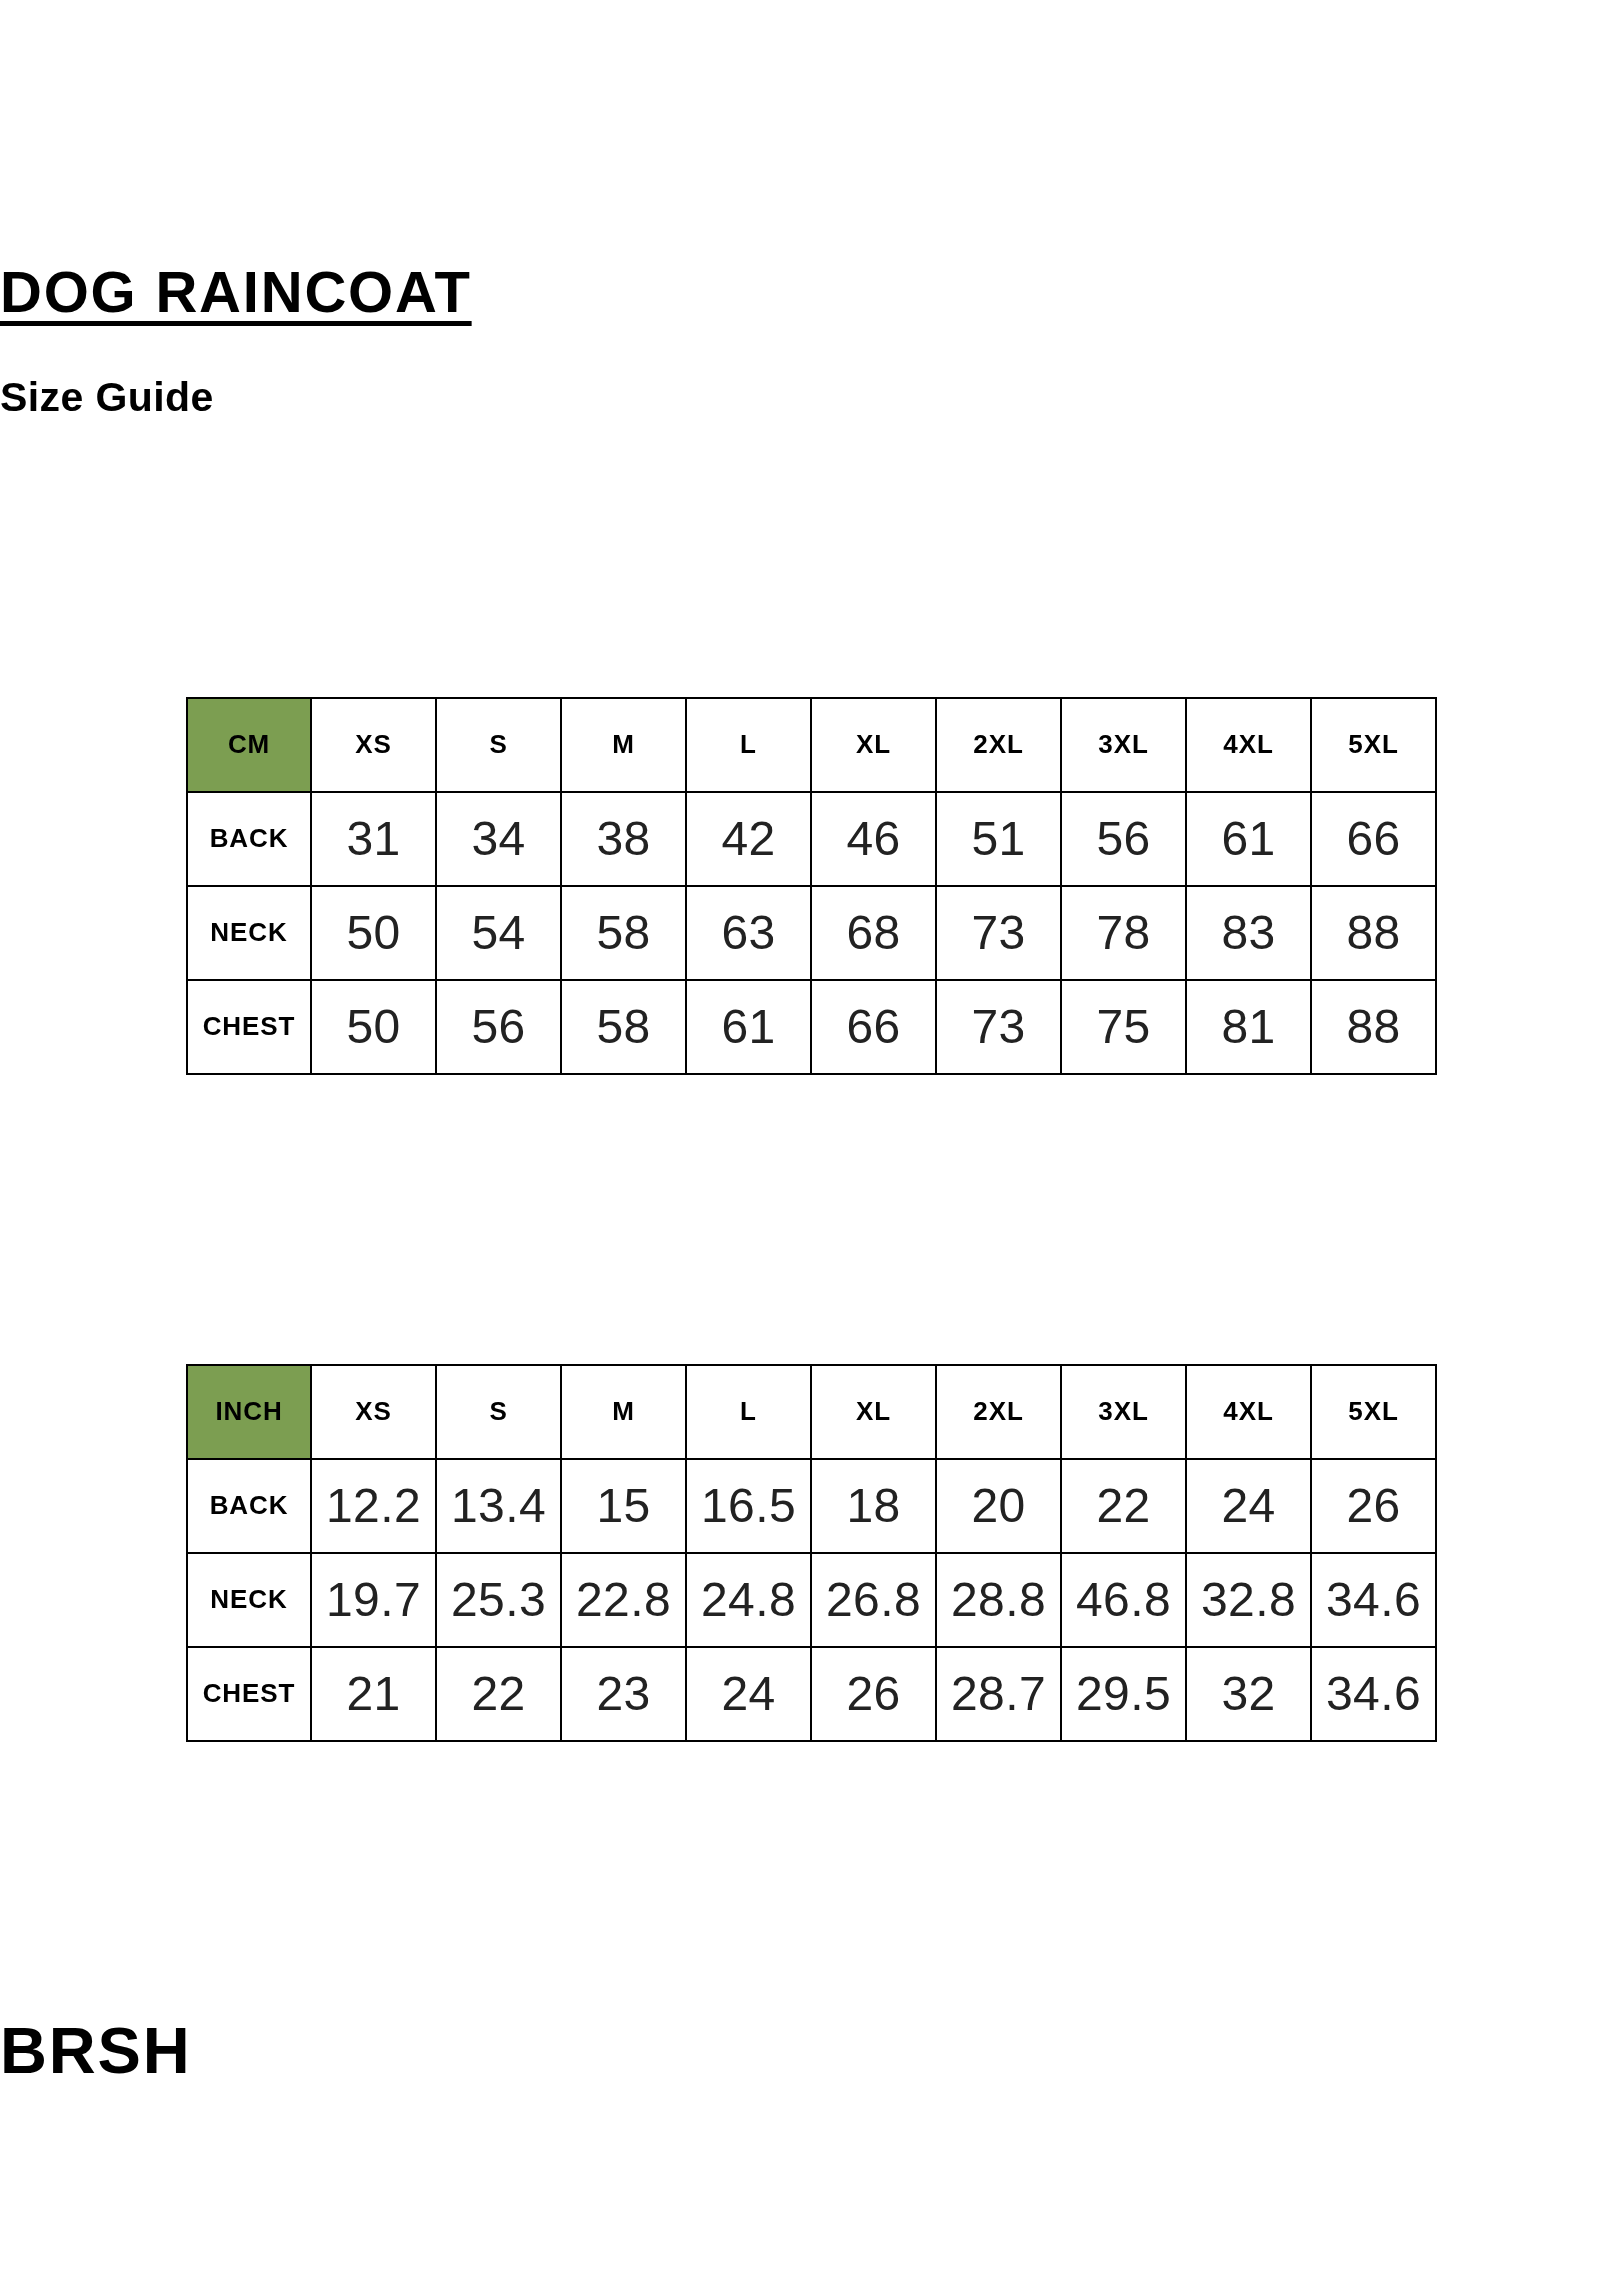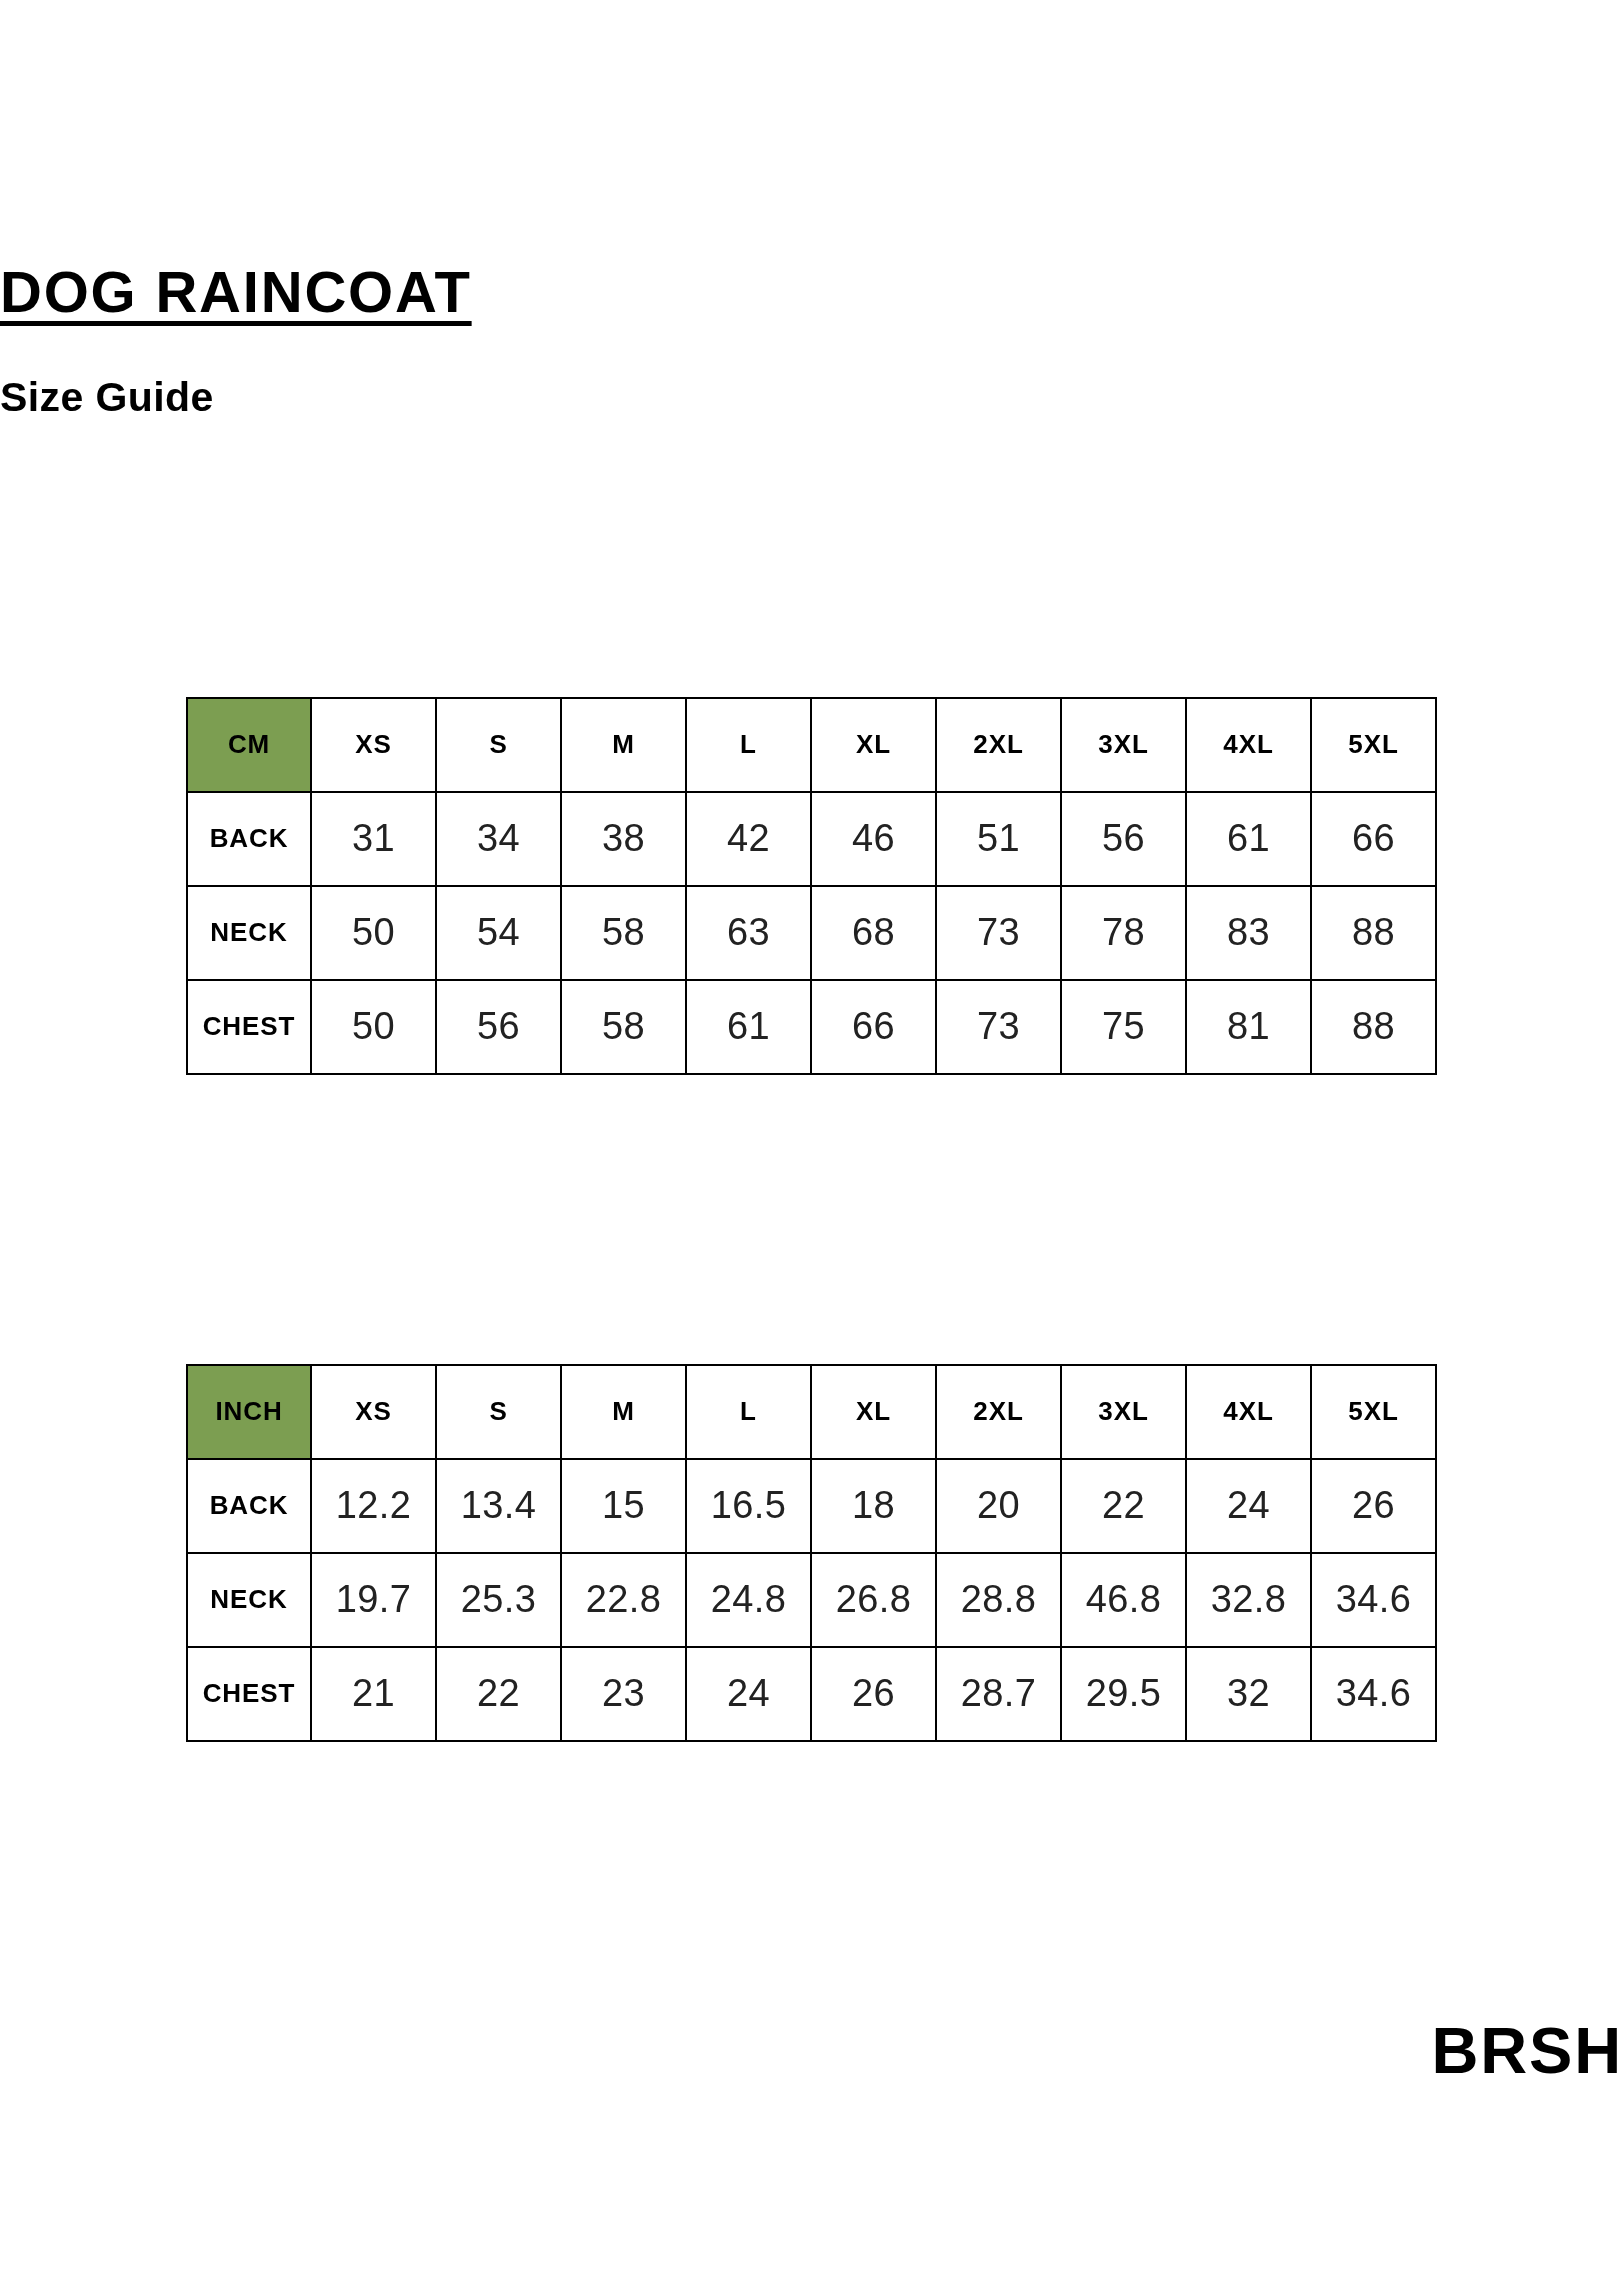--- a/index.html
+++ b/index.html
@@ -59,28 +59,28 @@
   .size-table th {
     font-size: 26px;
     font-weight: 700;
     letter-spacing: 0.9px;
   }
   .size-table th.unit-cell {
     background: #7c9e51;
     color: #000000;
   }
   .size-table td.val {
-    font-size: 38px;
+    font-size: 48px;
     font-weight: 400;
     color: #222222;
     letter-spacing: 0.4px;
   }
   .brand {
     margin: 276px 0 0 0;
-    text-align: right;
+    text-align: left;
     font-size: 65px;
     line-height: 1;
     font-weight: 700;
     letter-spacing: 1.8px;
   }
 </style>
 </head>
 <body>
 
 <div class="page">

